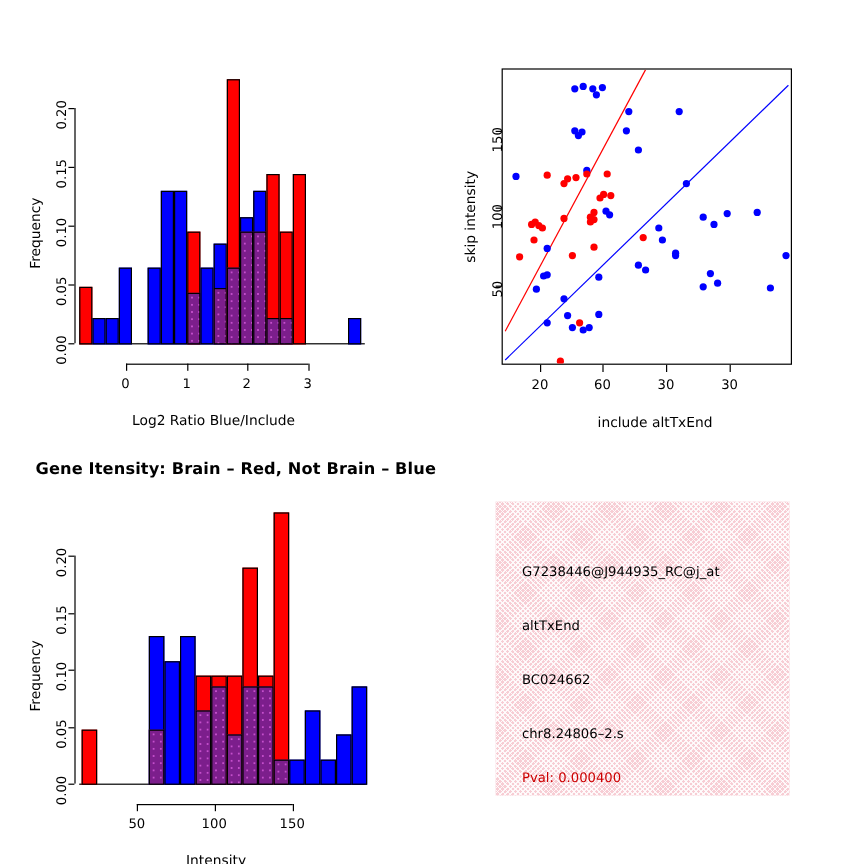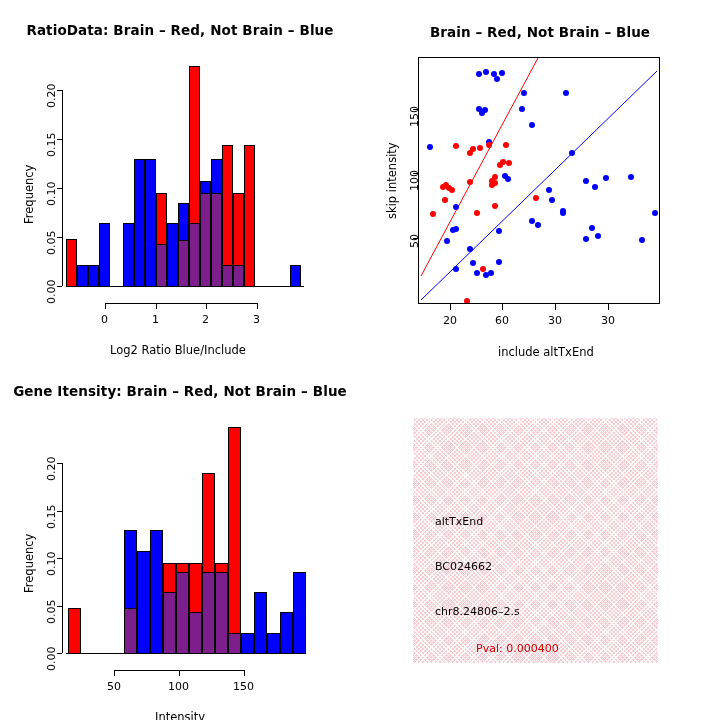--- a/index.html
+++ b/index.html
@@ -48,30 +48,29 @@
     position:absolute;left:413px;top:418px;width:245px;height:245px;
     background:#f7cdd4;
     background-image:
       repeating-linear-gradient(45deg, rgba(255,255,255,.85) 0 1px, transparent 1px 3px),
       repeating-linear-gradient(-45deg, rgba(255,255,255,.85) 0 1px, transparent 1px 3px);
   }
   .infotxt{
     position:absolute;left:22px;font-family:"DejaVu Sans",sans-serif;
     font-size:11px;color:#000;white-space:nowrap;
   }
-  .infotxt.pval{color:#cc0000;margin-left:41px;}
+  .infotxt.pval{color:#cc0000;}
 </style>
 </head>
 <body>
 
 <div class="page">
 
   <div class="panel" style="left:0;top:0;width:360px;height:360px;">
 
-    <div class="ttl" style="top:22px;">RatioData: Brain – Red, Not Brain – Blue</div>
 
     <div class="line" style="left:62px;top:90px;width:1px;height:196px;"></div>
     <div class="line" style="left:57px;top:90px;width:5px;height:1px;"></div>
     <div class="line" style="left:57px;top:139px;width:5px;height:1px;"></div>
     <div class="line" style="left:57px;top:188px;width:5px;height:1px;"></div>
     <div class="line" style="left:57px;top:237px;width:5px;height:1px;"></div>
     <div class="line" style="left:57px;top:286px;width:5px;height:1px;"></div>
 
     <div class="tick-txt vert" style="left:45px;top:108px;">0.20</div>
     <div class="tick-txt vert" style="left:45px;top:157px;">0.15</div>
@@ -128,21 +127,20 @@
     <div class="bar red" style="left:233px;top:193px;width:11px;height:94px;"></div>
     <div class="bar purple" style="left:233px;top:265px;width:11px;height:22px;"></div>
 
     <div class="bar red" style="left:244px;top:145px;width:11px;height:142px;"></div>
 
     <div class="bar blue" style="left:290px;top:265px;width:11px;height:22px;"></div>
   </div>
 
   <div class="panel" style="left:360px;top:0;width:360px;height:360px;">
 
-    <div class="ttl" style="top:24px;">Brain – Red, Not Brain – Blue</div>
 
     <div class="scatterbox" style="left:58px;top:57px;width:242px;height:247px;">
 
       <svg width="242" height="247" style="position:absolute;left:0;top:0;">
         <line x1="2" y1="218" x2="119" y2="0" stroke="#ff0000" stroke-width="1"></line>
         <line x1="2" y1="242" x2="238" y2="13" stroke="#0000ff" stroke-width="1"></line>
       </svg>
 
       <div class="pt blue" style="left:8px;top:86px;"></div>
       <div class="pt blue" style="left:25px;top:180px;"></div>
@@ -229,21 +227,21 @@
     <div class="line" style="left:195px;top:304px;width:1px;height:6px;"></div>
     <div class="line" style="left:248px;top:304px;width:1px;height:6px;"></div>
     <div class="tick-txt" style="left:83px;top:314px;">20</div>
     <div class="tick-txt" style="left:135px;top:314px;">60</div>
     <div class="tick-txt" style="left:188px;top:314px;">30</div>
     <div class="tick-txt" style="left:241px;top:314px;">30</div>
 
     <div class="axlab" style="left:138px;top:345px;">include altTxEnd</div>
   </div>
 
-  <div class="panel" style="left:0;top:360px;width:360px;height:360px;">
+  <div class="panel" style="left:0;top:360px;width:360px;height:360px;padding-left:11px;">
 
     <div class="ttl" style="top:23px;">Gene Itensity: Brain – Red, Not Brain – Blue</div>
 
     <div class="line" style="left:62px;top:103px;width:1px;height:190px;"></div>
     <div class="line" style="left:57px;top:103px;width:5px;height:1px;"></div>
     <div class="line" style="left:57px;top:151px;width:5px;height:1px;"></div>
     <div class="line" style="left:57px;top:198px;width:5px;height:1px;"></div>
     <div class="line" style="left:57px;top:246px;width:5px;height:1px;"></div>
     <div class="line" style="left:57px;top:293px;width:5px;height:1px;"></div>
 
@@ -295,19 +293,20 @@
     <div class="bar purple" style="left:228px;top:273px;width:13px;height:21px;"></div>
 
     <div class="bar blue" style="left:241px;top:273px;width:13px;height:21px;"></div>
     <div class="bar blue" style="left:254px;top:232px;width:13px;height:62px;"></div>
     <div class="bar blue" style="left:267px;top:273px;width:13px;height:21px;"></div>
     <div class="bar blue" style="left:280px;top:252px;width:13px;height:42px;"></div>
     <div class="bar blue" style="left:293px;top:212px;width:13px;height:82px;"></div>
   </div>
 
   <div class="infobox">
+    <div class="infotxt" style="top:52px;">G7238446@J944935_RC@j_at</div>
     <div class="infotxt" style="top:97px;">altTxEnd</div>
     <div class="infotxt" style="top:142px;">BC024662</div>
     <div class="infotxt" style="top:187px;">chr8.24806–2.s</div>
     <div class="infotxt pval" style="top:224px;">Pval: 0.000400</div>
   </div>
 
 </div>
 
 </body></html>

